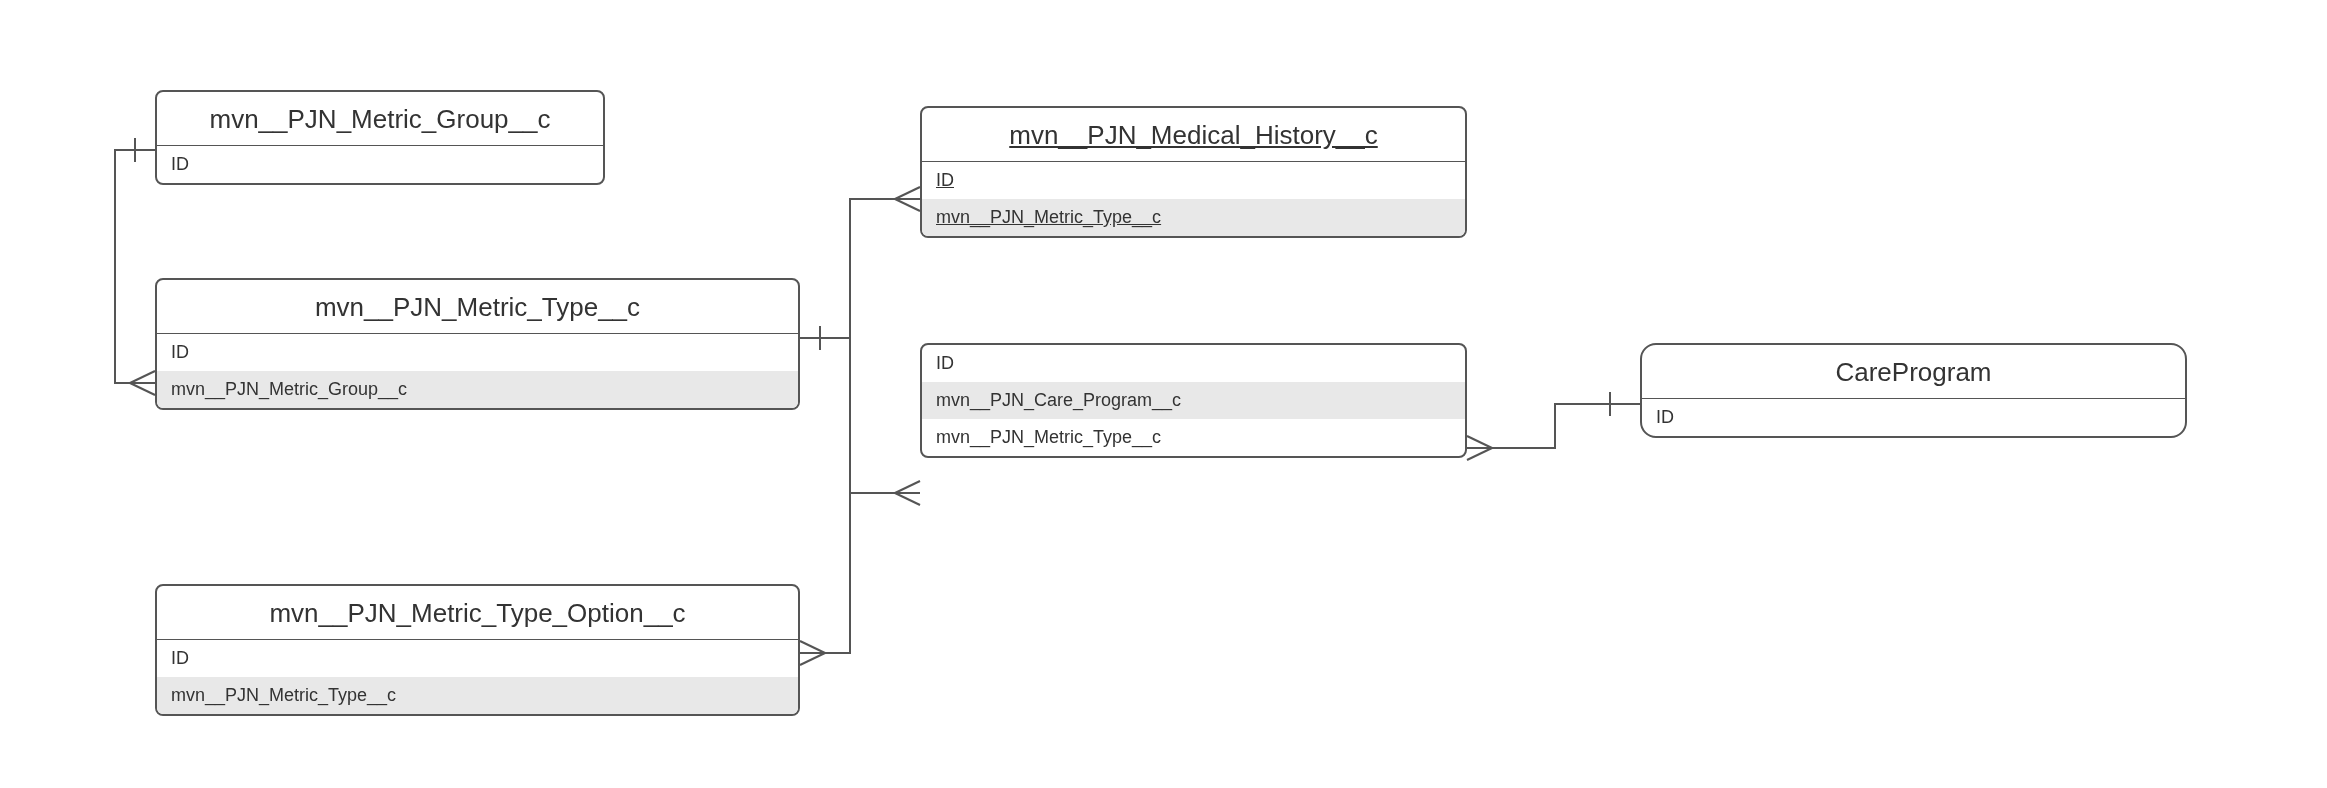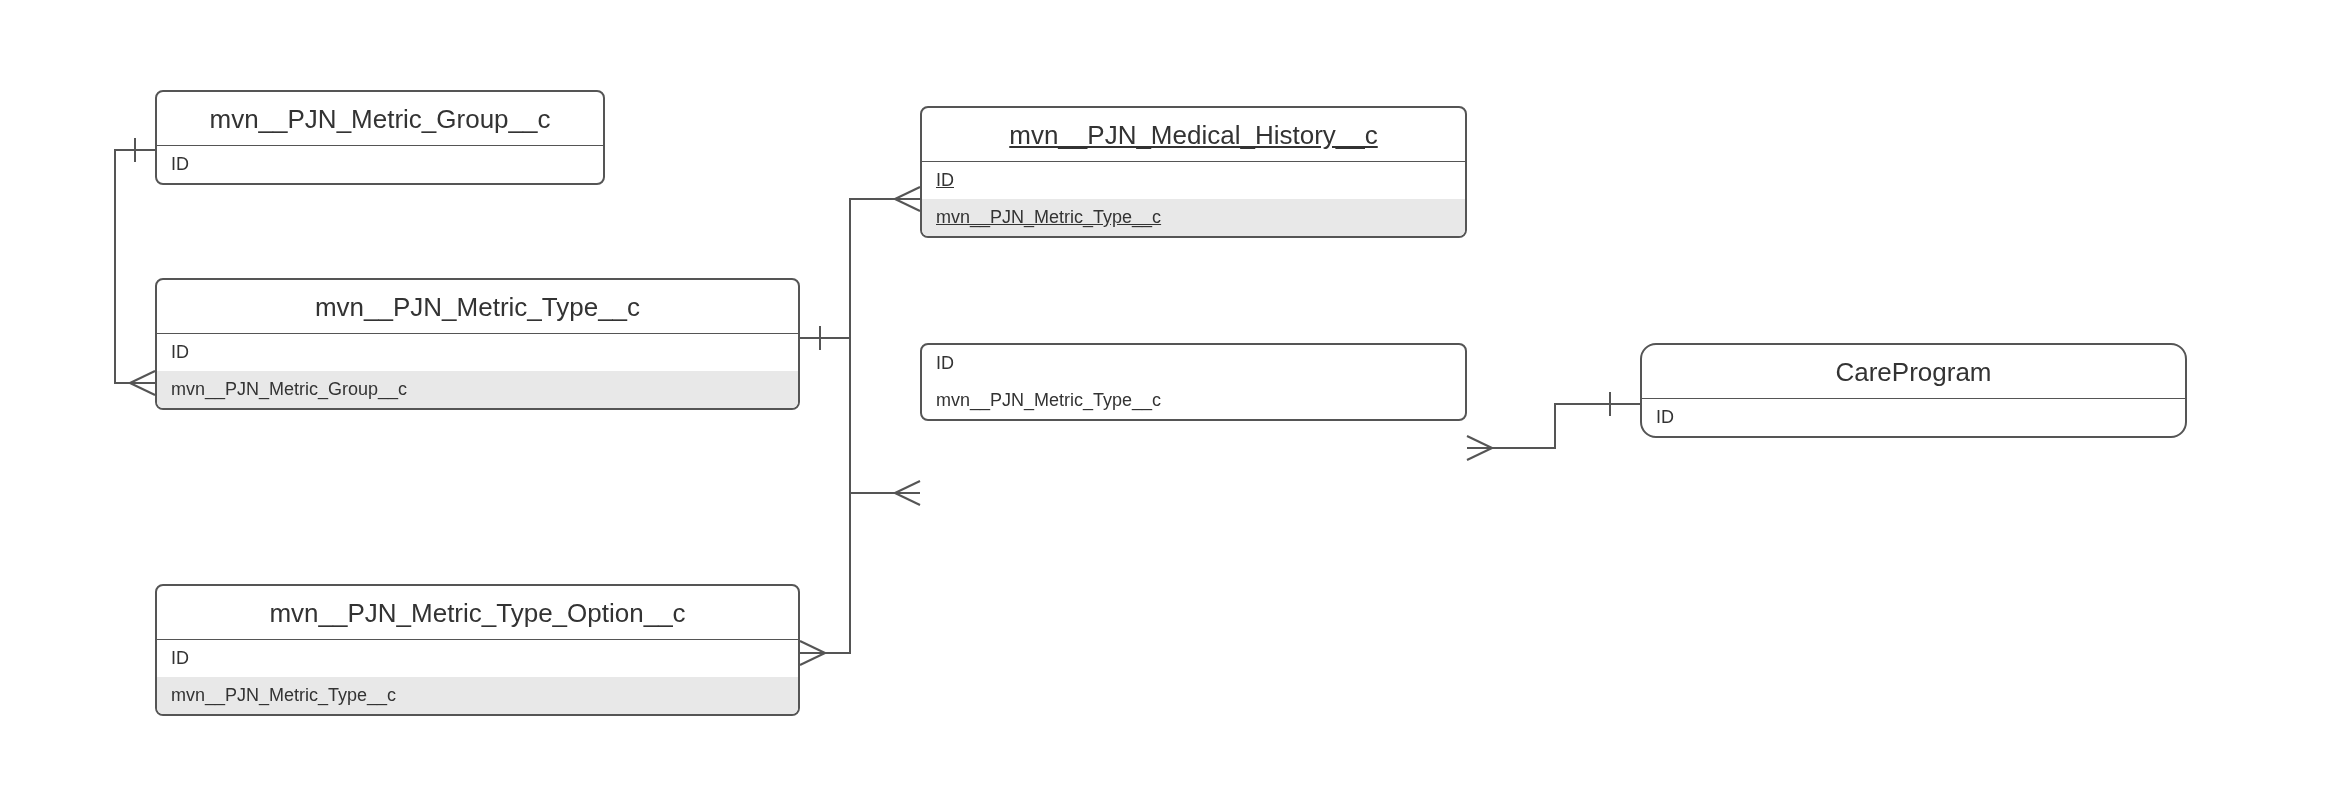--- a/index.html
+++ b/index.html
@@ -124,20 +124,21 @@
   </div>
 
   <div class="entity" style="left:920px; top:106px; width:547px;text-decoration:underline;">
     <div class="title">mvn__PJN_Medical_History__c</div>
     <div class="row">ID</div>
     <div class="row fk">mvn__PJN_Metric_Type__c</div>
   </div>
 
   <div class="entity" style="left:920px; top:343px; width:547px;">
     <div class="row">ID</div>
+    <div class="row fk">mvn__PJN_Care_Program__c</div>
     <div class="row">mvn__PJN_Metric_Type__c</div>
   </div>
 
   <div class="entity" style="left:1640px; top:343px; width:547px;border-radius:16px;">
     <div class="title">CareProgram</div>
     <div class="row">ID</div>
   </div>
 
 </div>
 

